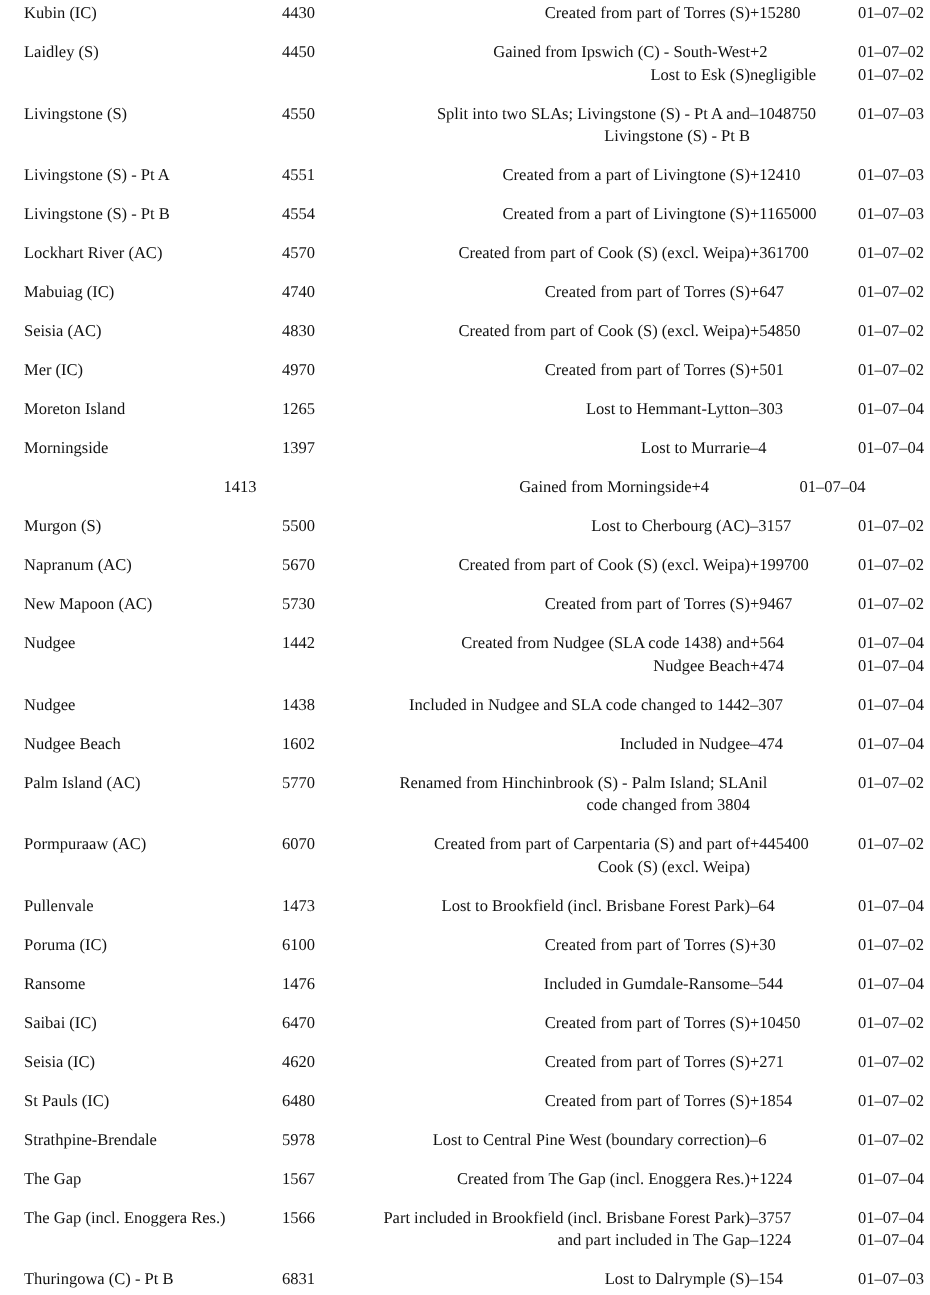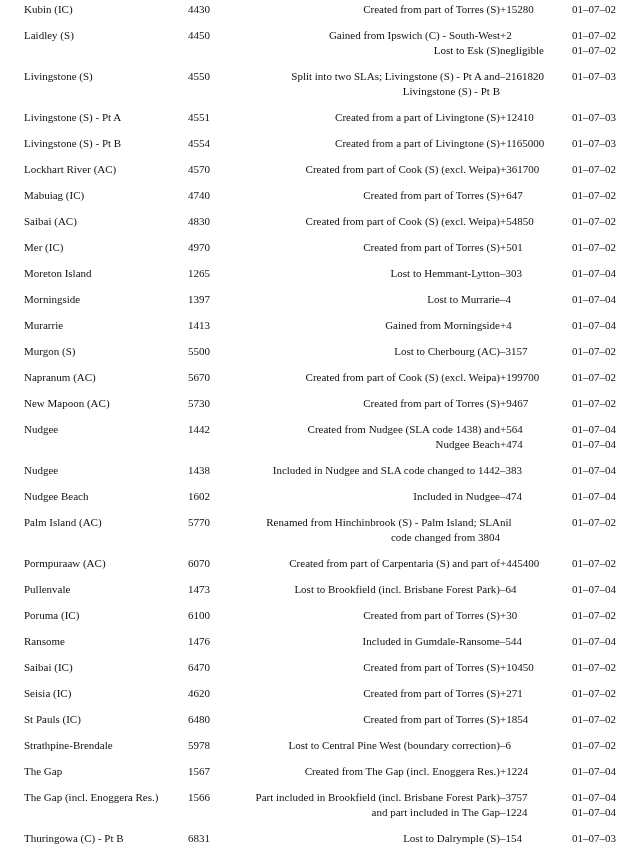--- a/index.html
+++ b/index.html
@@ -22,24 +22,23 @@
   }
   .table-body {
     width: 620px;
   }
   .row {
     display: grid;
     grid-template-columns: 171px 39px 410px;
     margin-bottom: 11px;
   }
   .cell-name {
-    padding-left: 4px;
+    padding-left: 16px;
     white-space: nowrap;
     overflow: hidden;
-    margin-left: 20px;
   }
   .cell-code {
     text-align: right;
     white-space: nowrap;
   }
   .row-lines {
     display: block;
   }
   .line {
     display: grid;
@@ -93,21 +92,21 @@
   </div>
 </div>
   </div>
 
   <div class="row">
     <div class="cell-name">Livingstone (S)</div>
     <div class="cell-code">4550</div>
     <div class="row-lines">
   <div class="line">
     <div class="cell-desc">Split into two SLAs; Livingstone (S) - Pt A and</div>
-    <div class="cell-change">–2161820</div>
+    <div class="cell-change">–1048750</div>
     <div class="cell-date">01–07–03</div>
   </div>
 
   <div class="line">
     <div class="cell-desc">Livingstone (S) - Pt B</div>
     <div class="cell-change"></div>
     <div class="cell-date"></div>
   </div>
 </div>
   </div>
@@ -154,21 +153,21 @@
     <div class="row-lines">
   <div class="line">
     <div class="cell-desc">Created from part of Torres (S)</div>
     <div class="cell-change">+647</div>
     <div class="cell-date">01–07–02</div>
   </div>
 </div>
   </div>
 
   <div class="row">
-    <div class="cell-name">Saibai (AC)</div>
+    <div class="cell-name">Seisia (AC)</div>
     <div class="cell-code">4830</div>
     <div class="row-lines">
   <div class="line">
     <div class="cell-desc">Created from part of Cook (S) (excl. Weipa)</div>
     <div class="cell-change">+54850</div>
     <div class="cell-date">01–07–02</div>
   </div>
 </div>
   </div>
 
@@ -202,21 +201,20 @@
     <div class="row-lines">
   <div class="line">
     <div class="cell-desc">Lost to Murrarie</div>
     <div class="cell-change">–4</div>
     <div class="cell-date">01–07–04</div>
   </div>
 </div>
   </div>
 
   <div class="row">
-    <div class="cell-name">Murarrie</div>
     <div class="cell-code">1413</div>
     <div class="row-lines">
   <div class="line">
     <div class="cell-desc">Gained from Morningside</div>
     <div class="cell-change">+4</div>
     <div class="cell-date">01–07–04</div>
   </div>
 </div>
   </div>
 
@@ -273,21 +271,21 @@
   </div>
 </div>
   </div>
 
   <div class="row">
     <div class="cell-name">Nudgee</div>
     <div class="cell-code">1438</div>
     <div class="row-lines">
   <div class="line">
     <div class="cell-desc">Included in Nudgee and SLA code changed to 1442</div>
-    <div class="cell-change">–383</div>
+    <div class="cell-change">–307</div>
     <div class="cell-date">01–07–04</div>
   </div>
 </div>
   </div>
 
   <div class="row">
     <div class="cell-name">Nudgee Beach</div>
     <div class="cell-code">1602</div>
     <div class="row-lines">
   <div class="line">
@@ -320,20 +318,21 @@
     <div class="cell-name">Pormpuraaw (AC)</div>
     <div class="cell-code">6070</div>
     <div class="row-lines">
   <div class="line">
     <div class="cell-desc">Created from part of Carpentaria (S) and part of</div>
     <div class="cell-change">+445400</div>
     <div class="cell-date">01–07–02</div>
   </div>
 
   <div class="line">
+    <div class="cell-desc">Cook (S) (excl. Weipa)</div>
     <div class="cell-change"></div>
     <div class="cell-date"></div>
   </div>
 </div>
   </div>
 
   <div class="row">
     <div class="cell-name">Pullenvale</div>
     <div class="cell-code">1473</div>
     <div class="row-lines">

